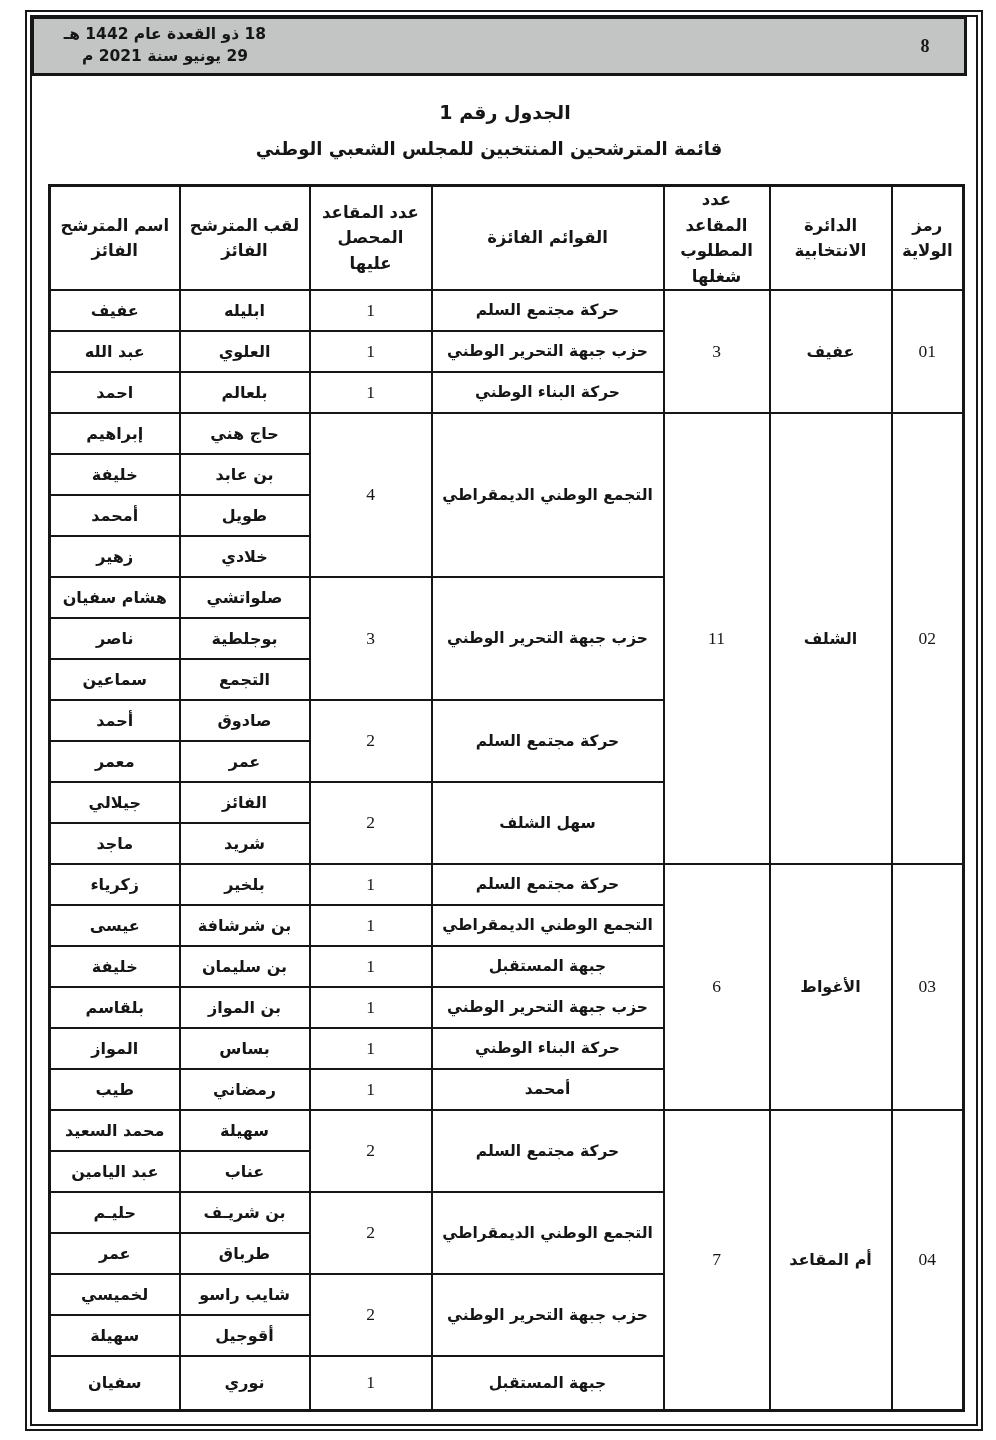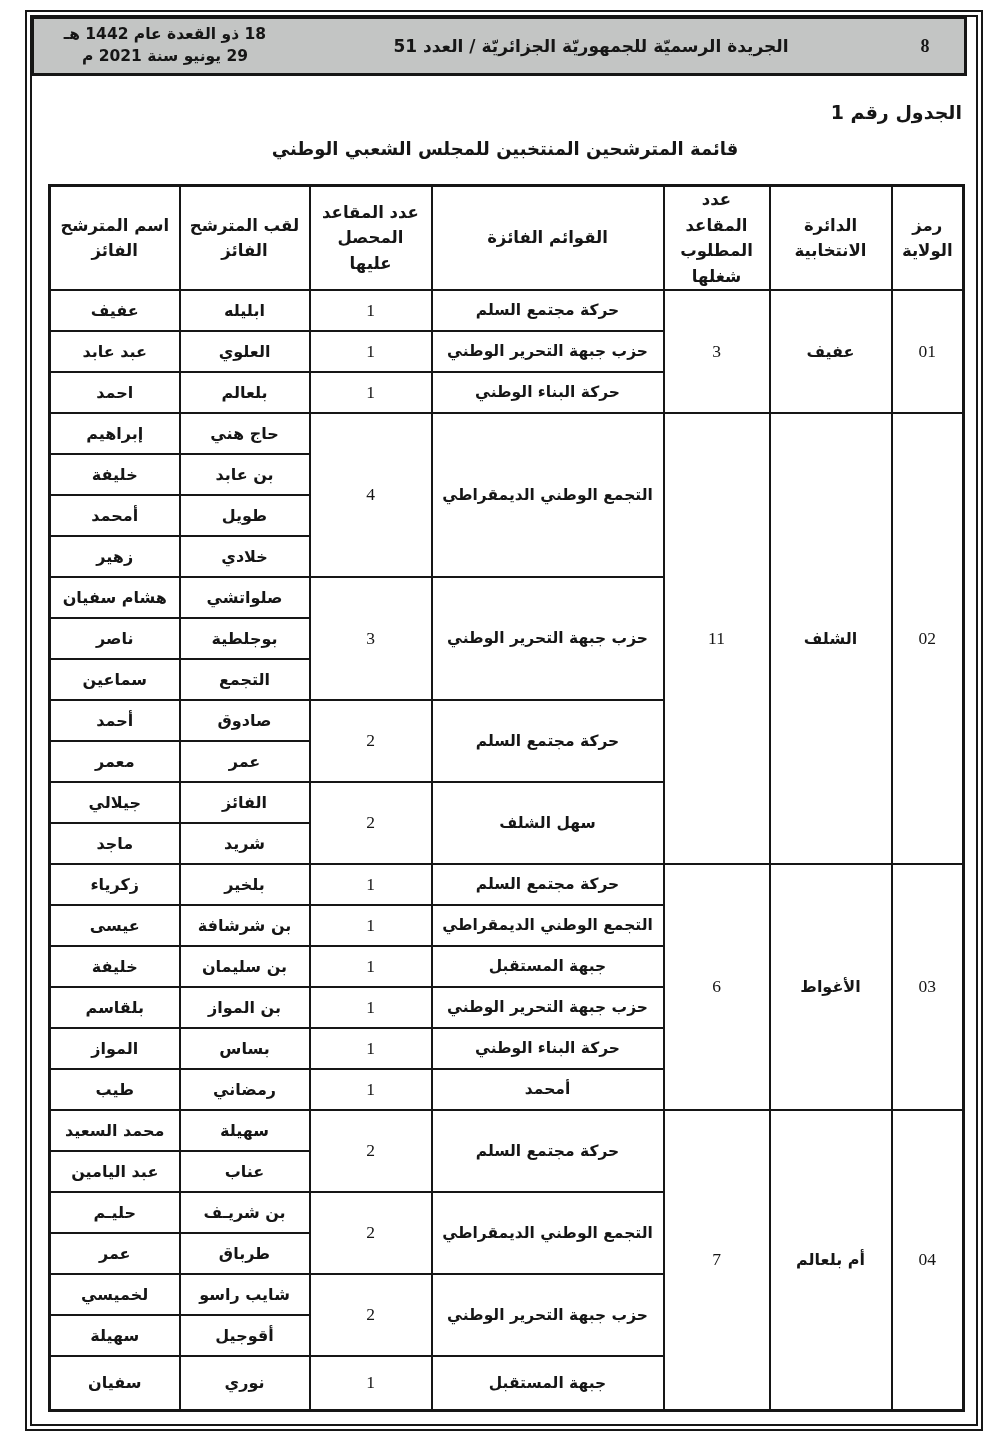--- a/index.html
+++ b/index.html
@@ -27,25 +27,25 @@
     line-height:1.4;direction:rtl;
   }
   .journal{
     flex:1;text-align:center;font-weight:bold;font-size:17px;direction:rtl;
   }
   .pagenum{
     width:46px;text-align:center;font-weight:bold;font-size:18px;
     font-family:"Liberation Serif",serif;
   }
   .title1{
-    position:absolute;left:48px;top:101px;width:914px;text-align:right;
+    position:absolute;left:48px;top:101px;width:914px;text-align:center;
     font-weight:bold;font-size:19px;direction:rtl;
   }
   .title2{
-    position:absolute;left:48px;top:138px;width:914px;text-align:center;
+    position:absolute;left:32px;top:138px;width:914px;text-align:center;
     font-weight:bold;font-size:18px;direction:rtl;
   }
   table.results{
     position:absolute;left:48px;top:184px;width:914px;
     border-collapse:collapse;table-layout:fixed;direction:rtl;
     border:3px solid var(--ink);
   }
   .results th,.results td{
     border:2px solid var(--ink);
     text-align:center;vertical-align:middle;
@@ -69,21 +69,20 @@
 </head>
 <body>
 
 <div class="frame"></div>
 
 <div class="header-bar">
   <div class="dates">
     <div>18 ذو القعدة عام 1442 هـ</div>
     <div>29 يونيو سنة 2021 م</div>
   </div>
-  <div class="journal">الجريدة الرسميّة للجمهوريّة الجزائريّة / العدد 51</div>
   <div class="pagenum">8</div>
 </div>
 
 <div class="title1">الجدول رقم 1</div>
 <div class="title2">قائمة المترشحين المنتخبين للمجلس الشعبي الوطني</div>
 
 <table class="results" dir="rtl">
   <colgroup>
     <col style="width:72px">
     <col style="width:122px">
@@ -119,21 +118,21 @@
         <td rowspan="3" class="num">3</td>
         <td class="list">حركة مجتمع السلم</td>
         <td class="num">1</td>
         <td>ابليله</td>
         <td>عفيف</td>
       </tr>
       <tr>
         <td class="list">حزب جبهة التحرير الوطني</td>
         <td class="num">1</td>
         <td>العلوي</td>
-        <td>عبد عابد</td>
+        <td>عبد الله</td>
       </tr>
       <tr>
         <td class="list">حركة البناء الوطني</td>
         <td class="num">1</td>
         <td>بلعالم</td>
         <td>احمد</td>
       </tr>
       <tr>
         <td rowspan="11" class="num">02</td>
         <td rowspan="11">الشلف</td>
@@ -223,21 +222,21 @@
         <td>المواز</td>
       </tr>
       <tr>
         <td class="list">أمحمد</td>
         <td class="num">1</td>
         <td>رمضاني</td>
         <td>طيب</td>
       </tr>
       <tr>
         <td rowspan="7" class="num">04</td>
-        <td rowspan="7">أم بلعالم</td>
+        <td rowspan="7">أم المقاعد</td>
         <td rowspan="7" class="num">7</td>
         <td rowspan="2" class="list">حركة مجتمع السلم</td>
         <td rowspan="2" class="num">2</td>
         <td>سهيلة</td>
         <td>محمد السعيد</td>
       </tr>
       <tr>
         <td>عناب</td>
         <td>عبد اليامين</td>
       </tr>

